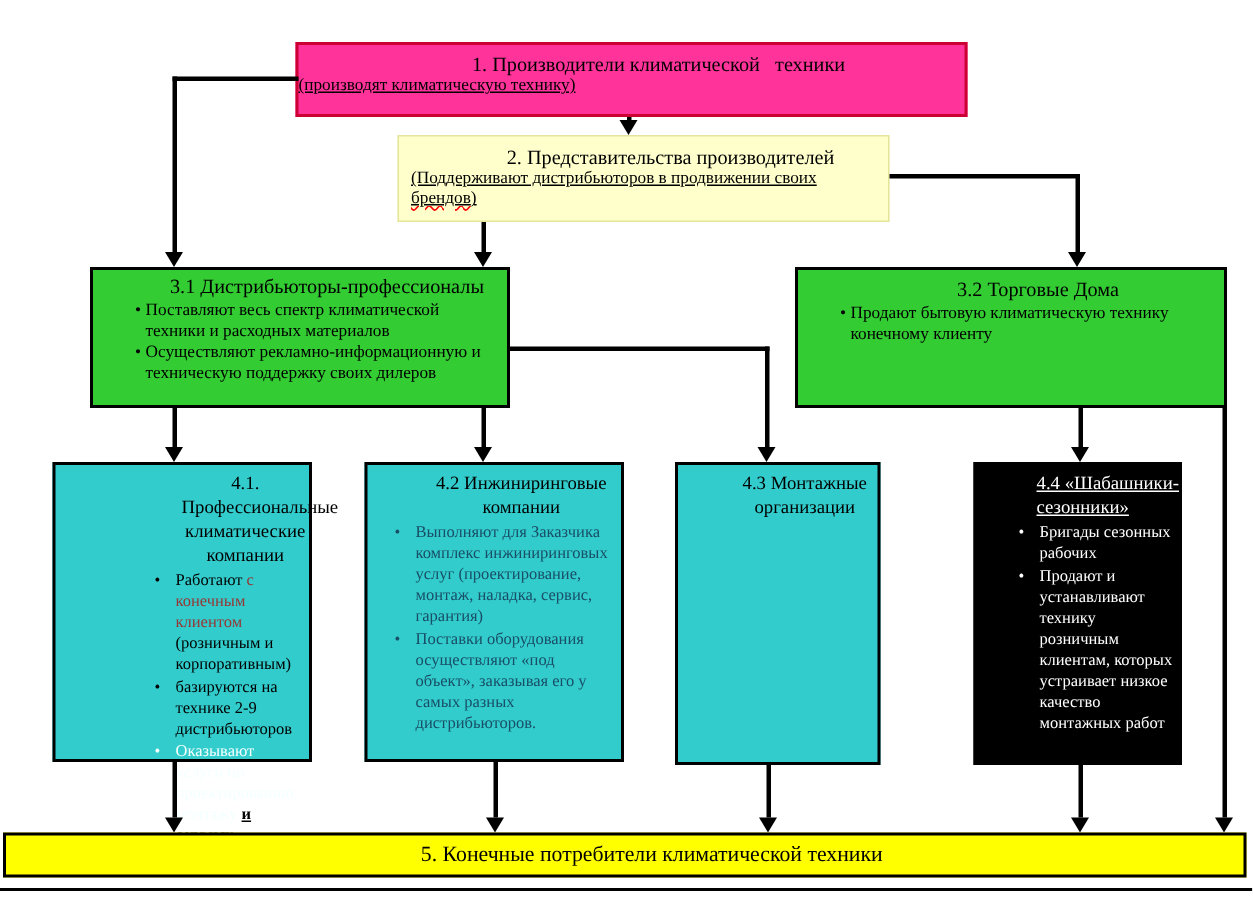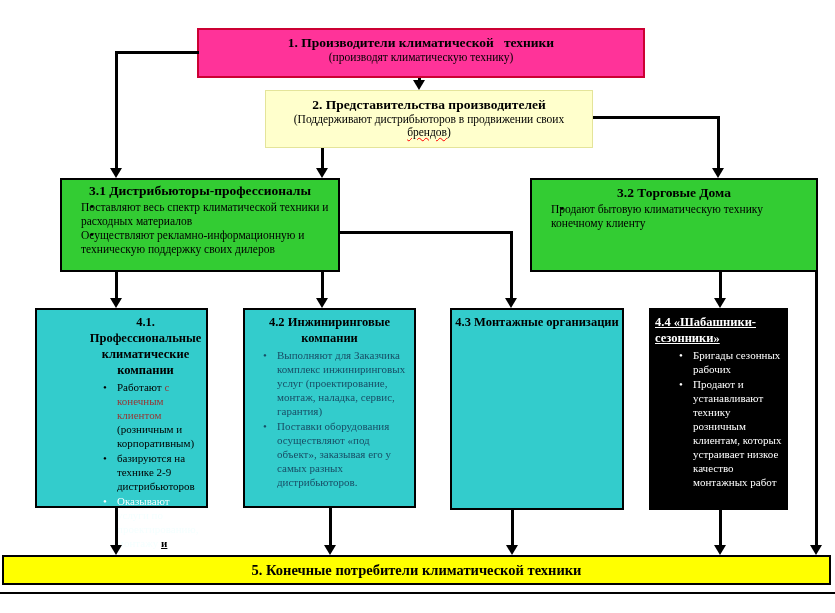--- a/index.html
+++ b/index.html
@@ -2,47 +2,47 @@
 <html><head>
 <meta charset="utf-8">
 <style>
   html,body { margin:0; padding:0; background:#fff; }
   #canvas {
     position:relative; width:835px; height:613px; background:#ffffff;
     font-family:"Liberation Serif","DejaVu Serif",serif; color:#000; overflow:hidden;
   }
   .box { position:absolute; box-sizing:border-box; }
   .bordered { border:2px solid #000; }
-  .title { font-weight:bold; text-align:center; line-height:1.2; }
-  .subtitle { text-align:center; line-height:1.15; }
+  .title { font-weight:normal; text-align:center; line-height:1.2;margin-left:36px; }
+  .subtitle { text-align:left; line-height:1.15;text-decoration:underline; }
 
   
   #b1 { left:197px; top:28px; width:448px; height:50px; background:#ff3399; border:2px solid #cc0033; padding-top:5px; }
   #b1 .title { font-size:13.5px; white-space:pre-wrap; }
   #b1 .subtitle { font-size:11.5px; }
 
   
   #b2 { left:265px; top:90px; width:328px; height:58px; background:#ffffcc; border:1px solid #e4e49a; padding-top:6px; }
   #b2 .title { font-size:13.5px; }
   #b2 .subtitle { font-size:11.5px; padding:0 8px; }
   .wavy { text-decoration:underline wavy red; text-decoration-thickness:1px; }
 
   
   #b31 { left:60px;  top:178px; width:280px; height:94px; background:#33cc33; padding-top:3px; }
   #b32 { left:530px; top:178px; width:288px; height:94px; background:#33cc33; padding-top:5px; }
   #b31 .title, #b32 .title { font-size:13.5px; margin-bottom:1px;text-align:center; }
   #b31 ul, #b32 ul { margin:0; padding:0; list-style:none; font-size:11.5px; line-height:14px; }
-  #b31 li, #b32 li { position:relative; padding-left:19px; padding-right:4px; }
+  #b31 li, #b32 li { position:relative; padding-left:35px; padding-right:4px; }
   #b31 li::before, #b32 li::before { content:"\2022"; position:absolute; left:28px; }
 
   
   .row4 { top:308px; padding-top:4px; }
   #b41 { left:35px;  width:173px; height:200px; background:#33cccc;padding-left:48px; }
   #b42 { left:243px; width:173px; height:200px; background:#33cccc; }
-  #b43 { left:450px; width:174px; height:202px; background:#33cccc; }
+  #b43 { left:450px; width:137px; height:202px; background:#33cccc; }
   #b44 { left:649px; width:139px; height:202px; background:#000000; color:#ffffff; }
   .row4 .title { font-size:12.5px; line-height:16px; margin-bottom:2px; }
   #b43 .title { margin-bottom:16px; }
   #b44 .title { text-align:left; padding-left:4px; text-decoration:underline; }
   .row4 ul { margin:0; padding:0; list-style:none; font-size:11px; line-height:14px; text-align:left; }
   .row4 li { position:relative; padding-left:32px; padding-right:4px; margin-bottom:1px; }
   .row4 li::before { content:"\2022"; position:absolute; left:18px; }
   #b44 li { padding-left:42px; }
   #b44 li::before { left:28px; }
   .ink-darkblue { color:#184e66; }

